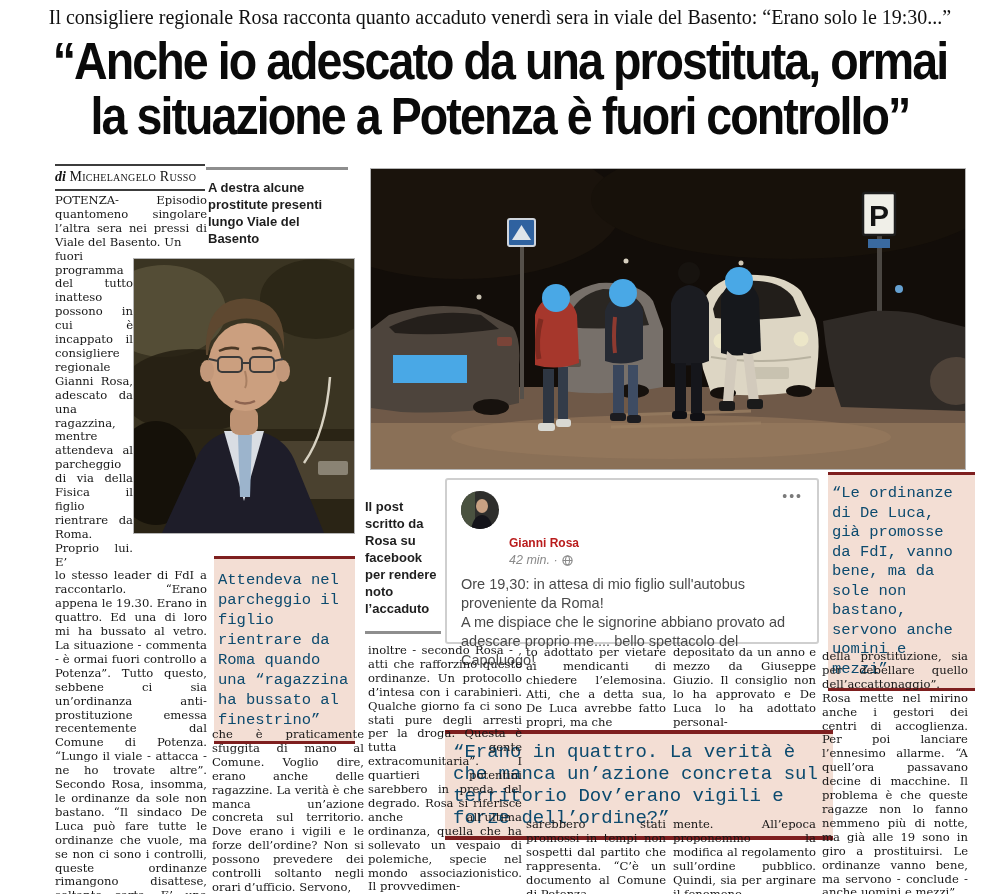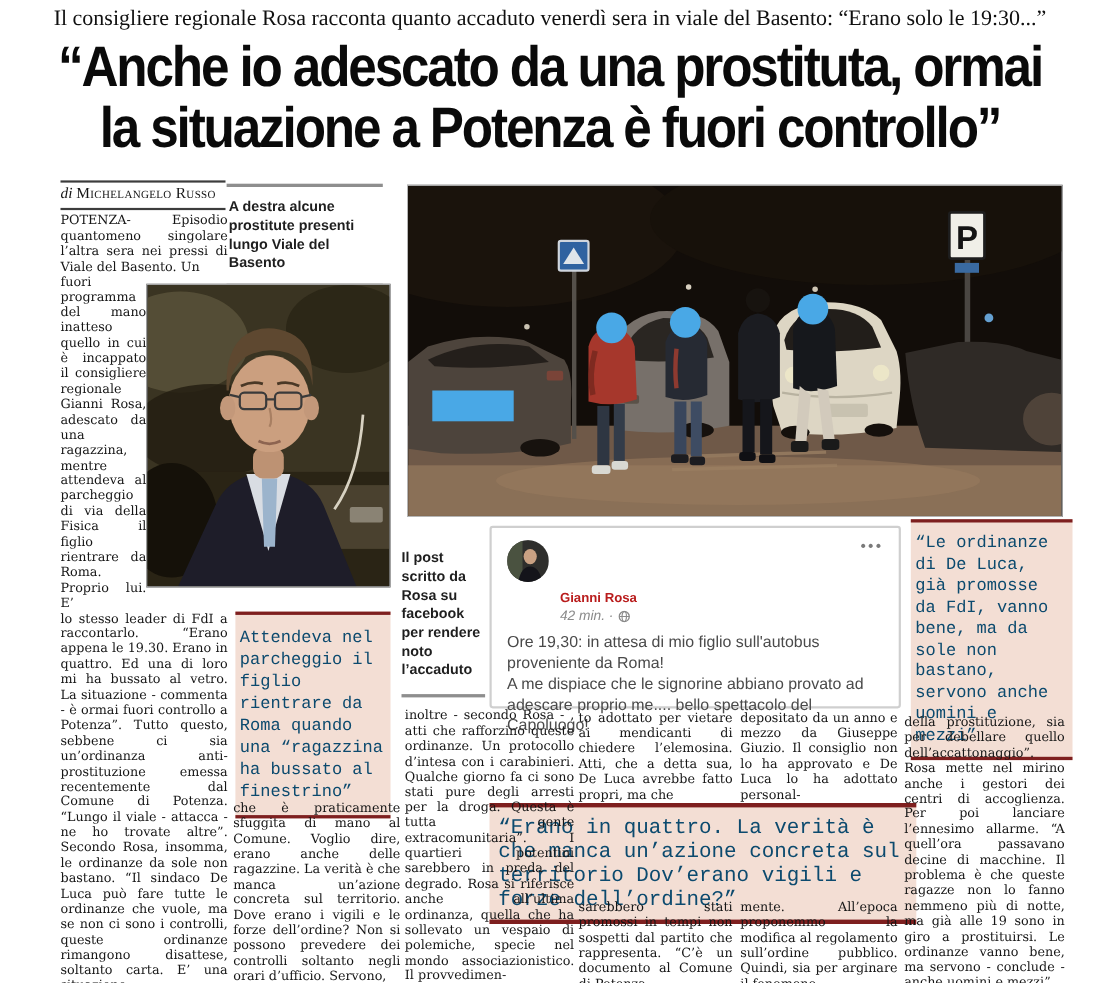--- a/index.html
+++ b/index.html
@@ -12,21 +12,21 @@
           font-family:"Liberation Serif",serif;font-size:20px;color:#101010;}
   .headline{left:0;top:34px;width:1000px;text-align:center;
             font-family:"Liberation Sans",sans-serif;font-weight:700;
             font-size:48px;line-height:51px;letter-spacing:-2px;color:#0a0a0a;
             transform:scale(0.97,1.08);transform-origin:center top;}
 
   
   .byline{left:55px;top:164px;width:150px;border-top:2px solid #3c3c3c;
           border-bottom:2px solid #3c3c3c;padding:3px 0 4px;
           font-family:"Liberation Serif",serif;font-size:14px;}
-  .byline .di{font-style:italic;}
+  .byline .di{font-style:italic;font-weight:bold;}
   .byline .nm{font-variant:small-caps;letter-spacing:.3px;}
 
   
   .body-txt{font-size:11.6px;line-height:13.9px;text-align:justify;color:#161616;}
   .col1{left:55px;top:194px;width:152px;}
   .col1 .narrow{width:78px;min-height:280px;}
   .col1 p{margin:0;}
   .colblock{position:absolute;}
 
   
@@ -78,21 +78,21 @@
 
   <div class="abs byline">
     <span class="di">di</span>
     <span class="nm">Michelangelo Russo</span>
   </div>
 
   <div class="abs caption cap1">A destra alcune prostitute presenti lungo Viale del Basento</div>
 
   <div class="abs col1 body-txt">
     <p>POTENZA- Episodio quantomeno singolare l’altra sera nei pressi di Viale del Basento. Un</p>
-    <p class="narrow">fuori programma del mano inatteso quello in cui è incappato il consigliere regionale Gianni Rosa, adescato da una ragazzina, mentre attendeva al parcheggio di via della Fisica il figlio rientrare da Roma. Proprio lui. E’</p>
+    <p class="narrow">fuori programma del tutto inatteso possono in cui è incappato il consigliere regionale Gianni Rosa, adescato da una ragazzina, mentre attendeva al parcheggio di via della Fisica il figlio rientrare da Roma. Proprio lui. E’</p>
     <p>lo stesso leader di FdI a raccontarlo. “Erano appena le 19.30. Erano in quattro. Ed una di loro mi ha bussato al vetro. La situazione - commenta - è ormai fuori controllo a Potenza”. Tutto questo, sebbene ci sia un’ordinanza anti-prostituzione emessa recentemente dal Comune di Potenza. “Lungo il viale - attacca - ne ho trovate altre”. Secondo Rosa, insomma, le ordinanze da sole non bastano. “Il sindaco De Luca può fare tutte le ordinanze che vuole, ma se non ci sono i controlli, queste ordinanze rimangono disattese, soltanto carta. E’ una situazione</p>
   </div>
 
   <div class="abs photo portrait">
     <svg viewBox="0 0 220 274">
       <rect width="220" height="274" fill="#3a3422"></rect>
       <ellipse cx="30" cy="52" rx="62" ry="46" fill="#59523a" opacity="0.85"></ellipse>
       <ellipse cx="182" cy="40" rx="56" ry="40" fill="#2c2717"></ellipse>
       <ellipse cx="58" cy="132" rx="72" ry="42" fill="#241f12" opacity="0.85"></ellipse>
       <rect x="0" y="170" width="220" height="104" fill="#2a2415"></rect>

